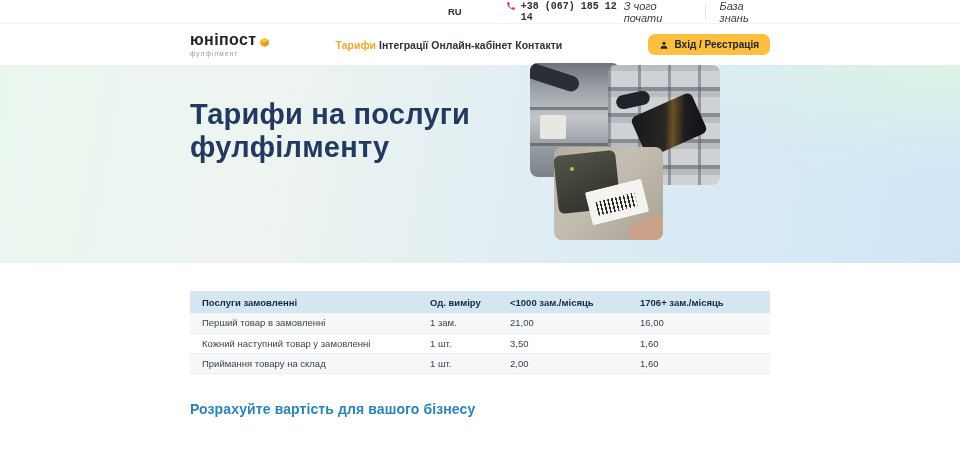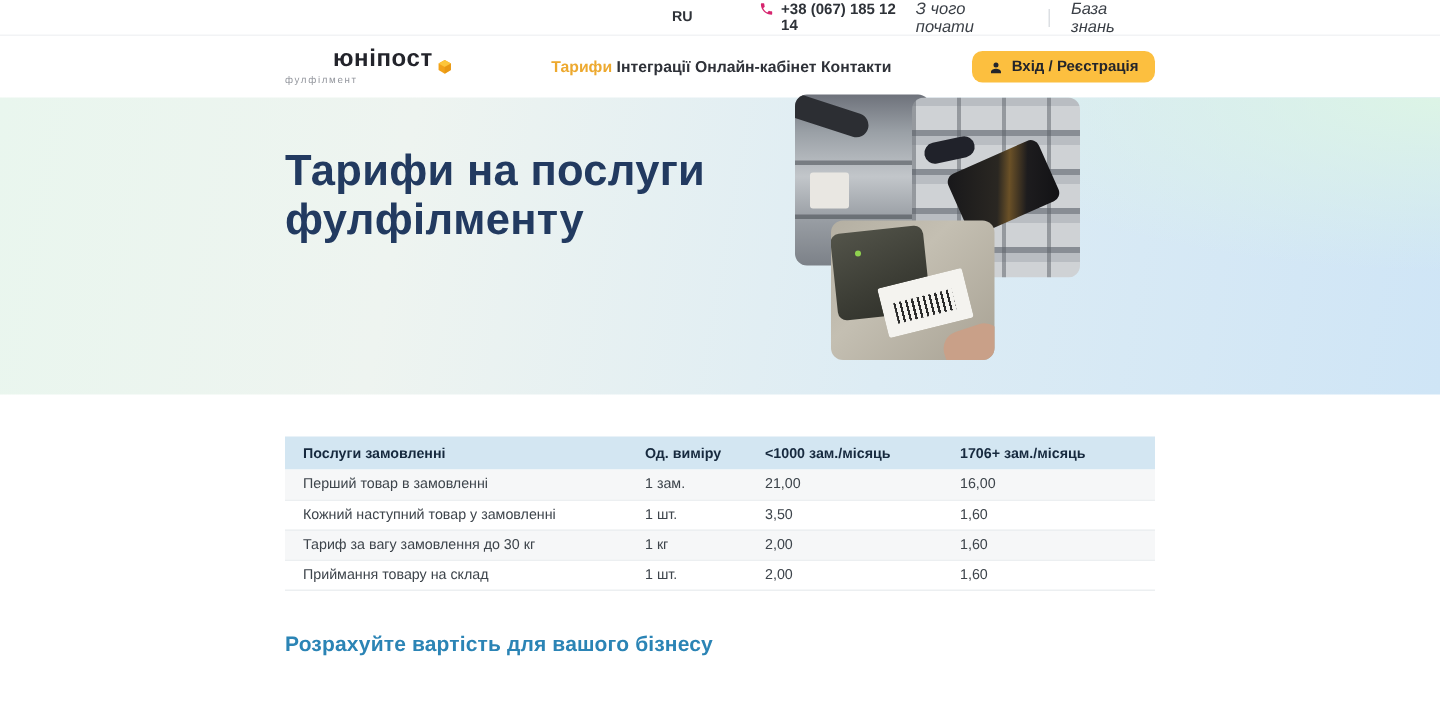--- a/index.html
+++ b/index.html
@@ -5,31 +5,31 @@
   * { margin:0; padding:0; box-sizing:border-box; }
   html,body { width:960px; height:475px; overflow:hidden; background:#fff;
               font-family:"Liberation Sans", sans-serif; }
   .container { width:580px; margin:0 auto; position:relative; }
 
   
   .topbar { height:24px; background:#fff; border-bottom:1px solid #f2f3f5; }
   .topbar .container { display:flex; align-items:center; height:100%; }
   .lang { font-size:9.5px; font-weight:700; color:#2e3238; margin-left:258px; cursor:pointer; }
   .phone { display:flex; gap:5px; margin-left:44px;
-           font-size:10px; font-weight:600; color:#2e3238; cursor:pointer; }
+           font-size:10px; font-weight:600; color:#2e3238; cursor:pointer;font-family:Liberation Mono, monospace; }
   .topbar-links { margin-left:auto; display:flex; align-items:center; gap:14px;
                   font-size:11px; color:#3a3f46;font-style:italic; }
   .topbar-link { cursor:pointer; }
   .tdivider { width:1px; height:12px; background:#dcdfe3; }
 
   
   .header { height:41px; background:#fff; }
   .header .container { display:flex; align-items:center; height:100%; }
   .logo { display:flex; flex-direction:column; cursor:pointer; position:relative; }
-  .logo-row { display:flex; align-items:flex-end;margin-left:32px; }
+  .logo-row { display:flex; align-items:center; }
   .logo-text { font-size:16px; font-weight:800; color:#23242b; letter-spacing:.4px; line-height:1; }
   .logo-cube { width:11px; height:11px; margin-left:2px; margin-top:-2px; }
   .logo-tag { font-size:6.5px; color:#94979e; letter-spacing:1.1px; margin-top:2px; }
   .nav { margin-left:66px; display:flex; gap:3px; font-size:10.5px; font-weight:600; color:#2e3138; }
   .nav-item { cursor:pointer; }
   .nav-item.active { color:#eda92f; }
   .login-btn { margin-left:auto; background:#fcbf3f; border:none; border-radius:7px;
                padding:5px 11px; font-size:10px; font-weight:700; color:#23252b;
                display:flex; align-items:center; gap:5px; cursor:pointer;
                font-family:"Liberation Sans", sans-serif; }
@@ -190,26 +190,20 @@
             <td>21,00</td>
             <td>16,00</td>
           </tr>
           <tr>
             <td>Кожний наступний товар у замовленні</td>
             <td>1 шт.</td>
             <td>3,50</td>
             <td>1,60</td>
           </tr>
           <tr>
-            <td>Тариф за вагу замовлення до 30 кг</td>
-            <td>1 кг</td>
-            <td>2,00</td>
-            <td>1,60</td>
-          </tr>
-          <tr>
             <td>Приймання товару на склад</td>
             <td>1 шт.</td>
             <td>2,00</td>
             <td>1,60</td>
           </tr>
         </tbody>
     </table>
   </div>
 </div>
 

